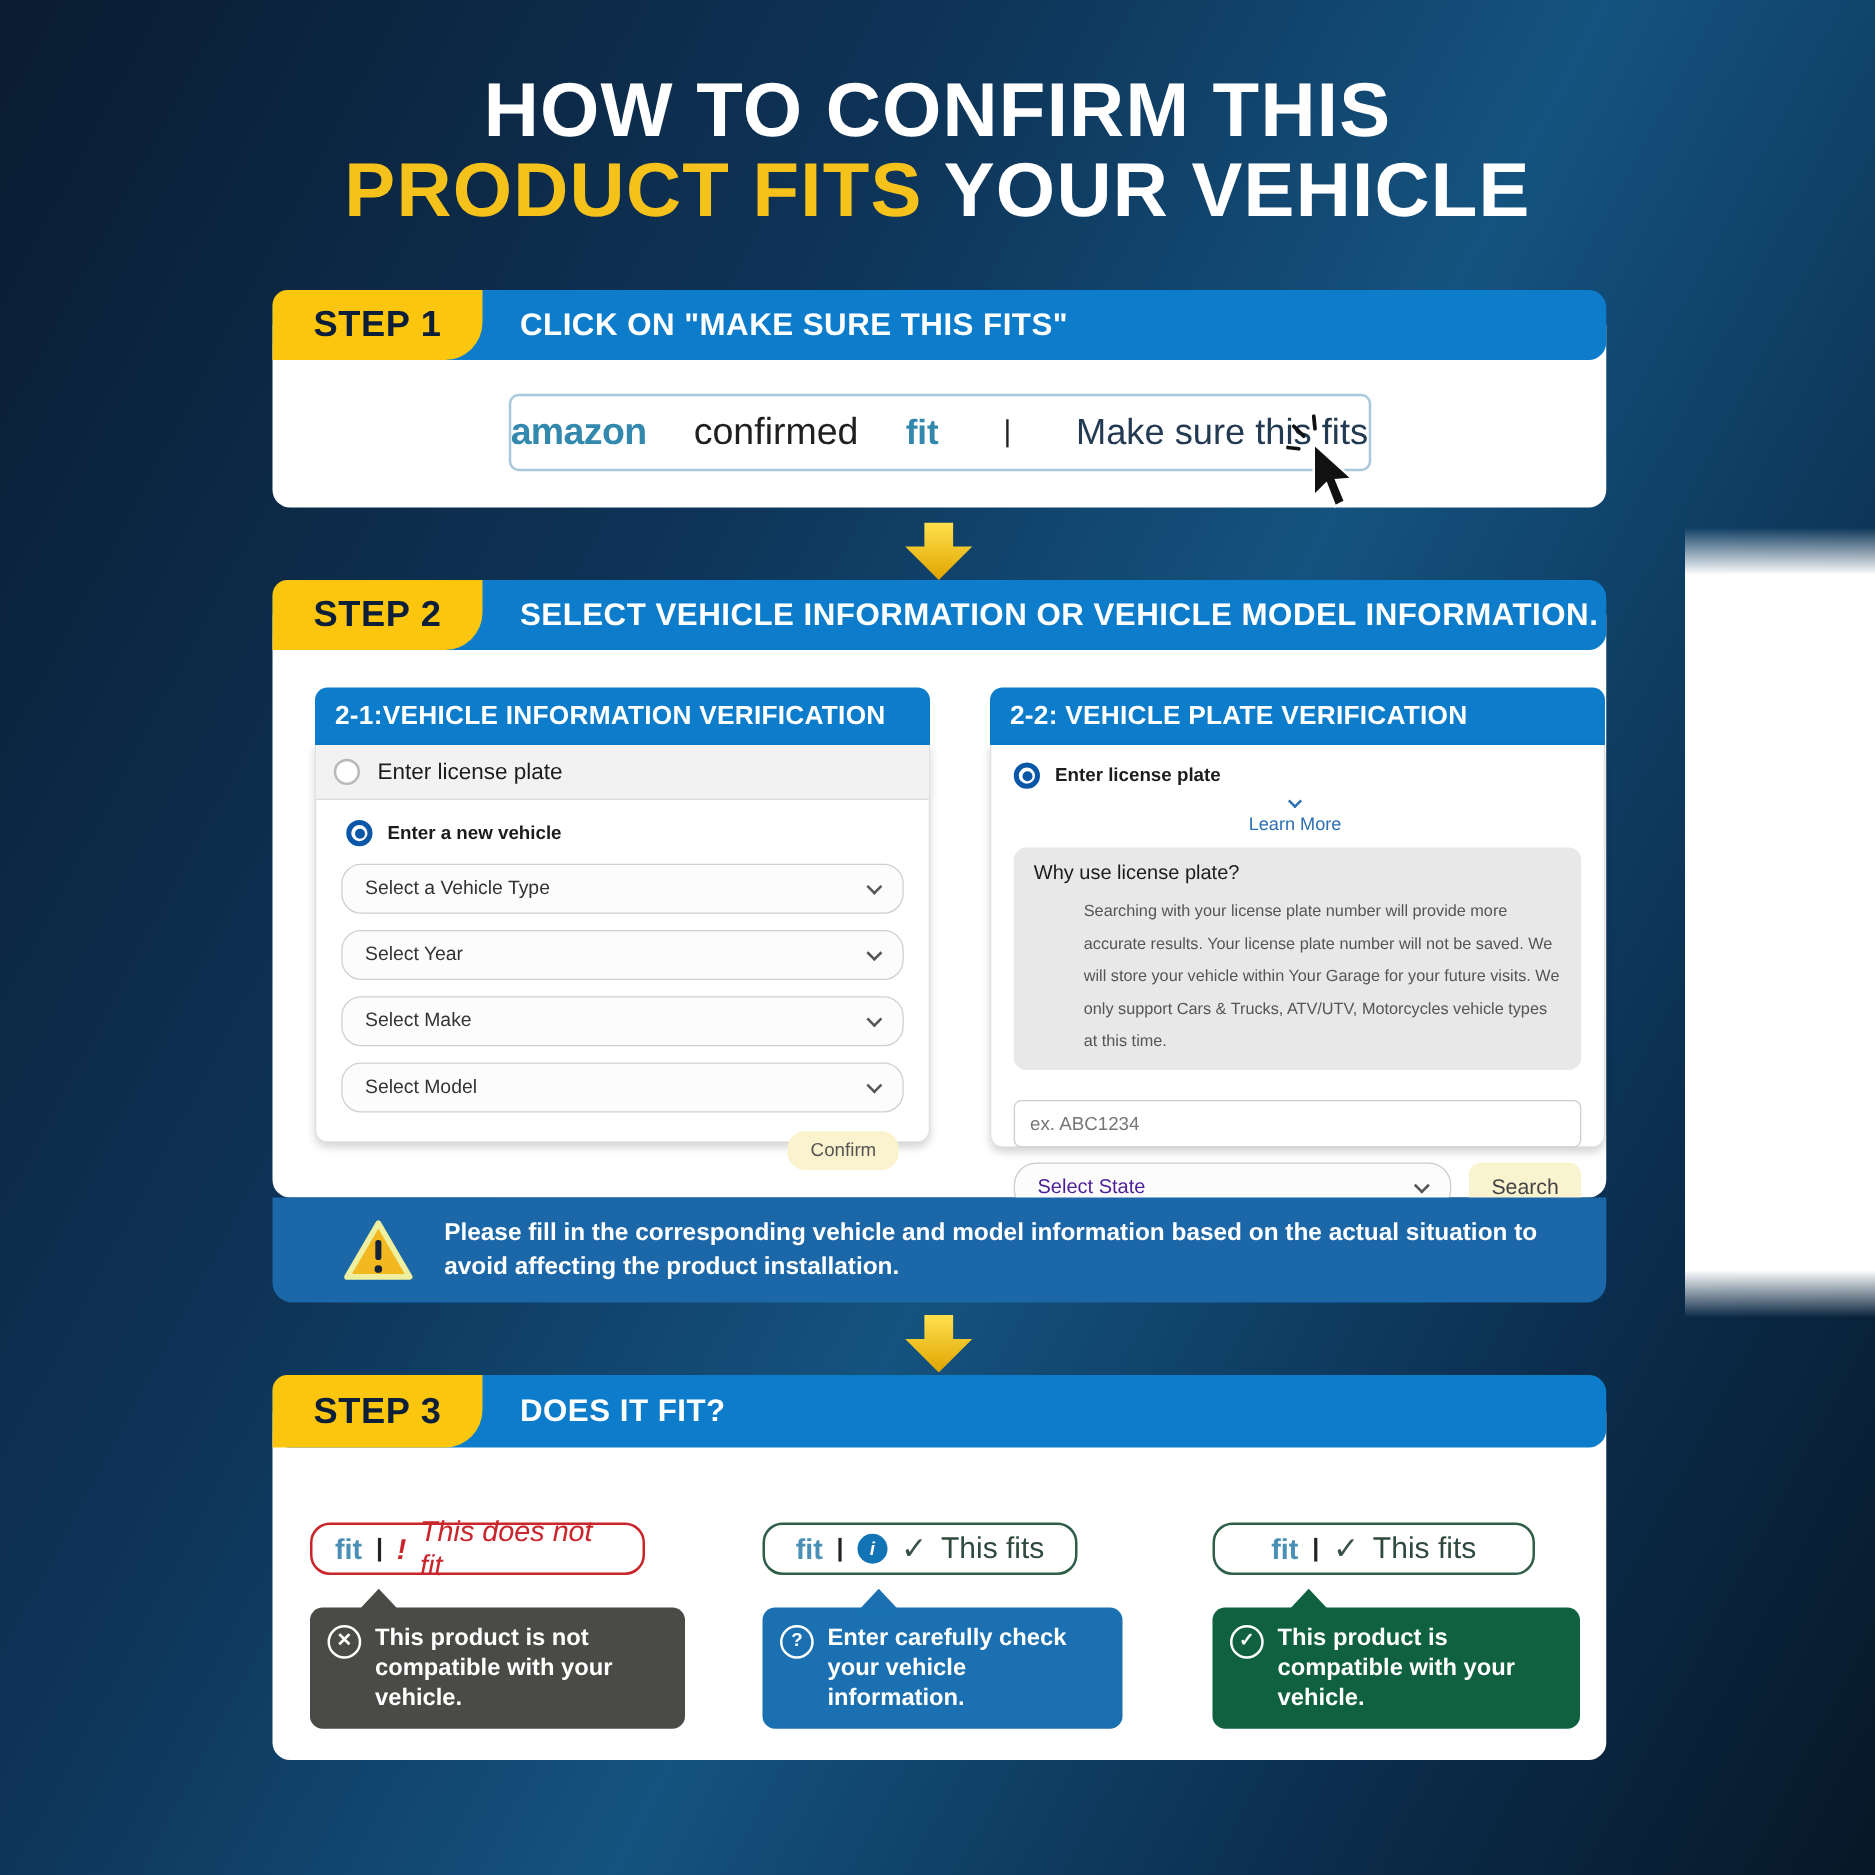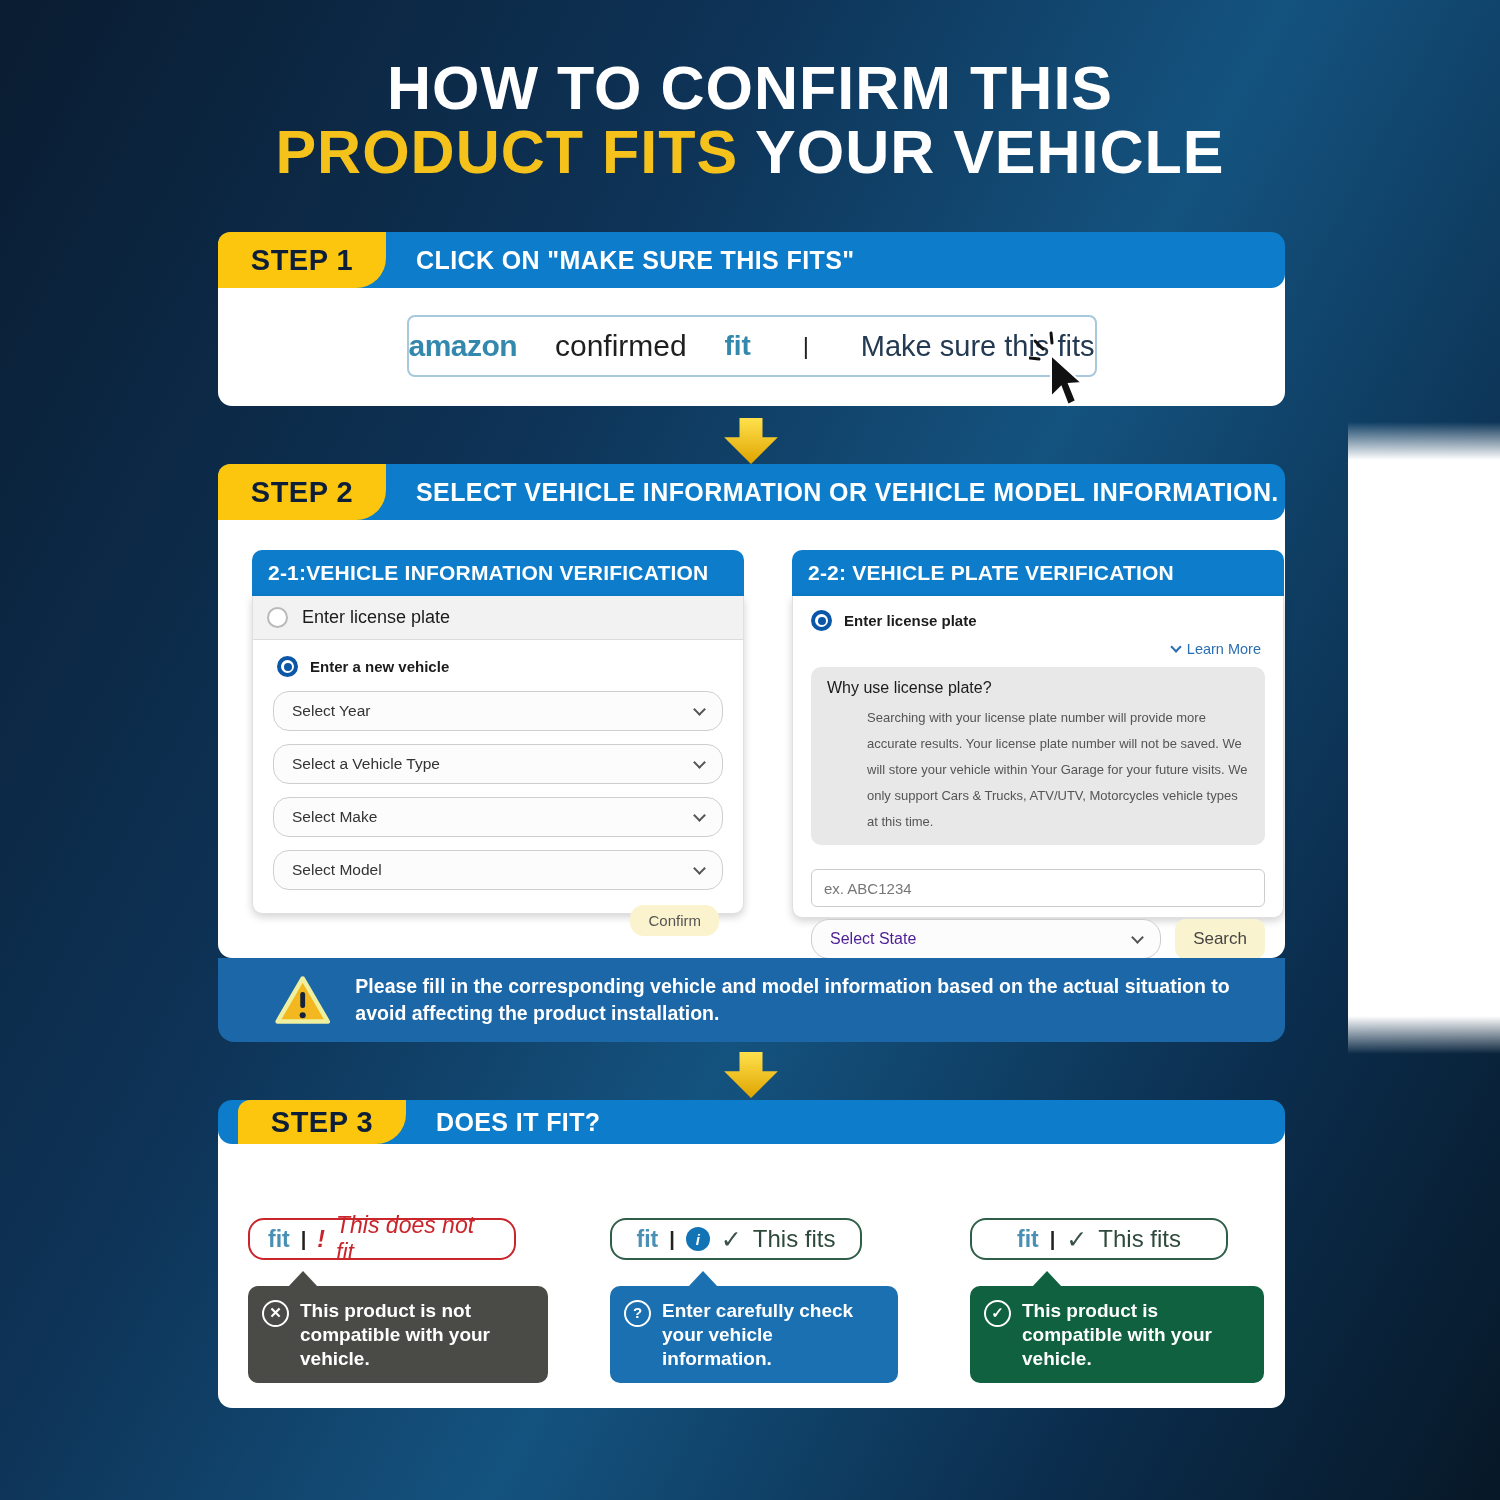--- a/index.html
+++ b/index.html
@@ -61,40 +61,40 @@
   .radio-row { display:flex; align-items:center; gap:12px; margin:4px 0 14px 4px; }
   .radio-row .lbl { font-size:15px; font-weight:bold; color:#1c1c1c; }
   .select { height:40px; border:1px solid #cfcfcf; border-radius:16px; background:#fcfcfc;
     display:flex; align-items:center; justify-content:space-between;
     padding:0 18px; color:#333; font-size:15.5px; margin-bottom:13px; }
   .chev { width:9px; height:9px; border-right:2px solid #555; border-bottom:2px solid #555;
     transform:rotate(45deg); margin-top:-4px; flex:0 0 auto; }
   .confirm-btn { align-self:flex-end; background:#fbf3cd; color:#555; font-size:15px;
     padding:7px 18px; border-radius:14px; margin:2px 4px 0 0; }
   .learn-more { text-align:right; color:#2b6fb3; font-size:14.5px; margin:10px 4px 10px 0;
-    display:flex; align-items:center; justify-content:flex-end; gap:7px; }
+    display:flex; align-items:center; justify-content:flex-end; gap:7px;flex-direction:column; }
   .chev.blue { border-color:#2b6fb3; width:8px; height:8px; }
   .info-box { background:#e8e8e8; border-radius:10px; padding:12px 16px 10px 16px; }
   .info-title { font-size:16px; color:#1b1b1b; margin-bottom:8px; }
   .info-body { font-size:13px; color:#555; line-height:2.0;margin-left:40px; }
   .plate-input { margin-top:24px; width:100%; height:38px; border:1px solid #ccc; border-radius:6px;
     padding:0 12px; font-size:15px; color:#555; background:#fff; font-family:"Liberation Sans",sans-serif; }
   .plate-input::placeholder { color:#777; }
   .state-row { margin-top:12px; display:flex; gap:14px; }
   .state-select { flex:1; height:40px; border:1px solid #ccc; border-radius:18px; background:#fcfcfc;
     display:flex; align-items:center; justify-content:space-between; padding:0 18px; color:#4c1d95; font-size:16px; }
   .search-btn { background:#faf3cf; border-radius:10px; padding:0 18px; display:flex;
     align-items:center; color:#444; font-size:17px; }
   
   .warning { position:absolute; left:218px; top:958px; width:1067px; height:84px;
     background:#1b67a8; border-radius:0 0 16px 16px; display:flex; align-items:center;
     gap:24px; padding-left:56px; z-index:3; }
   .warning-text { color:#fff; font-weight:bold; font-size:19.5px; line-height:1.38; width:940px; }
   
-  .s3-header { top:1100px; height:44px;padding-left:20px; }
+  .s3-header { top:1100px; height:58px; }
   .s3-body { top:1130px; height:278px; }
   .result-col { position:absolute; top:88px; }
   .col-1 { left:30px; } .col-2 { left:392px; } .col-3 { left:752px; }
   .fit-pill { height:42px; border-radius:16px; background:#fff; display:flex; align-items:center;
     justify-content:center; gap:11px; padding:0 18px; }
   .pill-red { border:2.5px solid #c9252b; width:268px; }
   .pill-green { border:2.5px solid #2f5f49; }
   .p-2 { width:252px; } .p-3 { width:258px; }
   .pill-fit { color:#4a8fb5; font-weight:bold; font-size:23px; }
   .pill-sep { color:#222; font-size:20px; font-weight:bold; }
@@ -177,25 +177,25 @@
         <div class="gray-option">
           <span class="radio off"></span>
           <span class="lbl">Enter license plate</span>
         </div>
         <div class="c1-inner">
           <div class="radio-row">
             <span class="radio on"></span>
             <span class="lbl">Enter a new vehicle</span>
           </div>
           <div class="select">
+            <span>Select a Vehicle Type</span>
+            <span class="chev"></span>
+          </div>
+          <div class="select">
             <span>Select Year</span>
-            <span class="chev"></span>
-          </div>
-          <div class="select">
-            <span>Select a Vehicle Type</span>
             <span class="chev"></span>
           </div>
           <div class="select">
             <span>Select Make</span>
             <span class="chev"></span>
           </div>
           <div class="select">
             <span>Select Model</span>
             <span class="chev"></span>
           </div>

